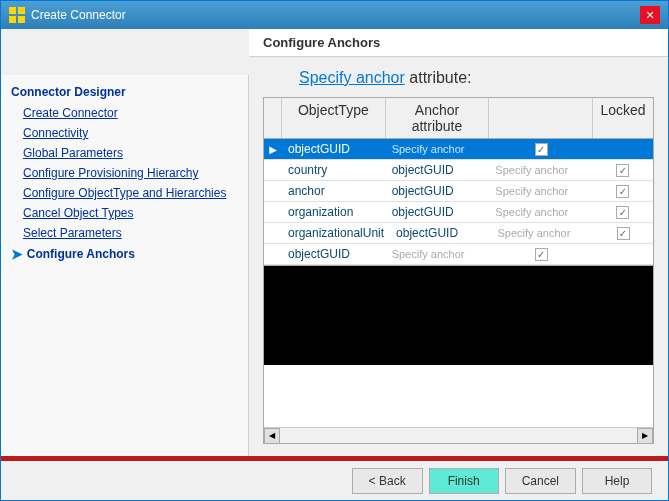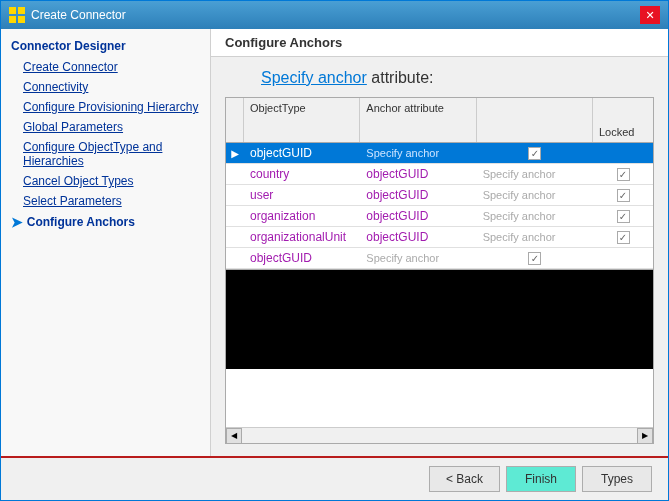--- a/index.html
+++ b/index.html
@@ -59,25 +59,26 @@
       display: flex;
       align-items: center;
       justify-content: center;
     }
     .content-area {
       display: flex;
       flex: 1;
       overflow: hidden;
     }
     .sidebar {
-      width: 210px;
+      width: 248px;
       background: #f8f8f8;
       border-right: 1px solid #d0d0d0;
       flex-shrink: 0;
       padding-top: 4px;
+      margin-top: 46px;
     }
     .sidebar-header {
       font-weight: bold;
       color: #003399;
       padding: 6px 10px 4px 10px;
       font-size: 12px;
     }
     .sidebar-item {
       padding: 3px 10px 3px 22px;
       color: #003399;
@@ -139,28 +140,28 @@
       background: white;
     }
     .table-header {
       display: grid;
       grid-template-columns: 18px 1fr 1fr 1fr 60px;
       background: #f0f0f0;
       border-bottom: 1px solid #aaa;
     }
     .table-header-cell {
       padding: 4px 6px;
-      font-size: 11px;
+      font-size: 14px;
       color: #333;
       border-right: 1px solid #ccc;
       font-weight: normal;
+      text-align: center;
     }
     .table-header-cell:last-child {
       border-right: none;
-      margin-top: 24px;
     }
     .table-body {
       flex: 1;
       overflow-y: auto;
     }
     .table-row {
       display: grid;
       grid-template-columns: 18px 1fr 1fr 1fr 60px;
       border-bottom: 1px solid #e0e0e0;
       align-items: center;
@@ -178,21 +179,21 @@
       justify-content: center;
       font-size: 10px;
       color: #333;
     }
     .table-row.selected .table-row-arrow {
       color: white;
     }
     .table-cell {
       padding: 3px 6px;
       font-size: 12px;
-      color: #a21caf;
+      color: #0c4a6e;
     }
     .table-cell.specify-link {
       color: #aaa;
       font-size: 11px;
     }
     .table-row.selected .table-cell.specify-link {
       color: #cce4ff;
     }
     .checkbox-cell {
       display: flex;
@@ -237,21 +238,21 @@
       border: 1px solid #aaa;
       display: flex;
       align-items: center;
       justify-content: center;
       font-size: 8px;
       cursor: pointer;
     }
     .footer {
       height: 44px;
       background: #f0f0f0;
-      border-top: 2px solid #b91c1c;
+      border-top: 5px solid #b91c1c;
       display: flex;
       align-items: center;
       justify-content: flex-end;
       padding: 0 16px;
       gap: 6px;
       flex-shrink: 0;
     }
     .footer-btn {
       height: 26px;
       padding: 0 16px;
@@ -289,22 +290,22 @@
     <button class="title-bar-close">✕</button>
   </div>
 
   <div class="content-area">
 
     <div class="sidebar">
       <div class="sidebar-header">Connector Designer</div>
 
       <div class="sidebar-item">Create Connector</div>
       <div class="sidebar-item">Connectivity</div>
+      <div class="sidebar-item">Global Parameters</div>
       <div class="sidebar-item">Configure Provisioning Hierarchy</div>
-      <div class="sidebar-item">Global Parameters</div>
       <div class="sidebar-item">Configure ObjectType and Hierarchies</div>
       <div class="sidebar-item">Cancel Object Types</div>
       <div class="sidebar-item">Select Parameters</div>
       <div class="sidebar-item-with-arrow">
         <span class="arrow-icon">➤</span>
         <span>Configure Anchors</span>
       </div>
     </div>
 
     <div class="main-panel">
@@ -341,21 +342,21 @@
               <div class="table-cell">country</div>
               <div class="table-cell">objectGUID</div>
               <div class="table-cell specify-link">Specify anchor</div>
               <div class="checkbox-cell">
                 <div class="checkbox">✓</div>
               </div>
             </div>
 
             <div class="table-row">
               <div class="table-row-arrow"></div>
-              <div class="table-cell">user</div>
+              <div class="table-cell">anchor</div>
               <div class="table-cell">objectGUID</div>
               <div class="table-cell specify-link">Specify anchor</div>
               <div class="checkbox-cell">
                 <div class="checkbox">✓</div>
               </div>
             </div>
 
             <div class="table-row">
               <div class="table-row-arrow"></div>
               <div class="table-cell">organization</div>
@@ -394,15 +395,16 @@
             <div class="scrollbar-btn">▶</div>
           </div>
         </div>
       </div>
     </div>
   </div>
 
   <div class="footer">
     <button class="footer-btn">&lt; Back</button>
     <button class="footer-btn primary">Finish</button>
-    <button class="footer-btn">Types</button>
+    <button class="footer-btn">Cancel</button>
+    <button class="footer-btn">Help</button>
   </div>
 </div>
 
 </body></html>

